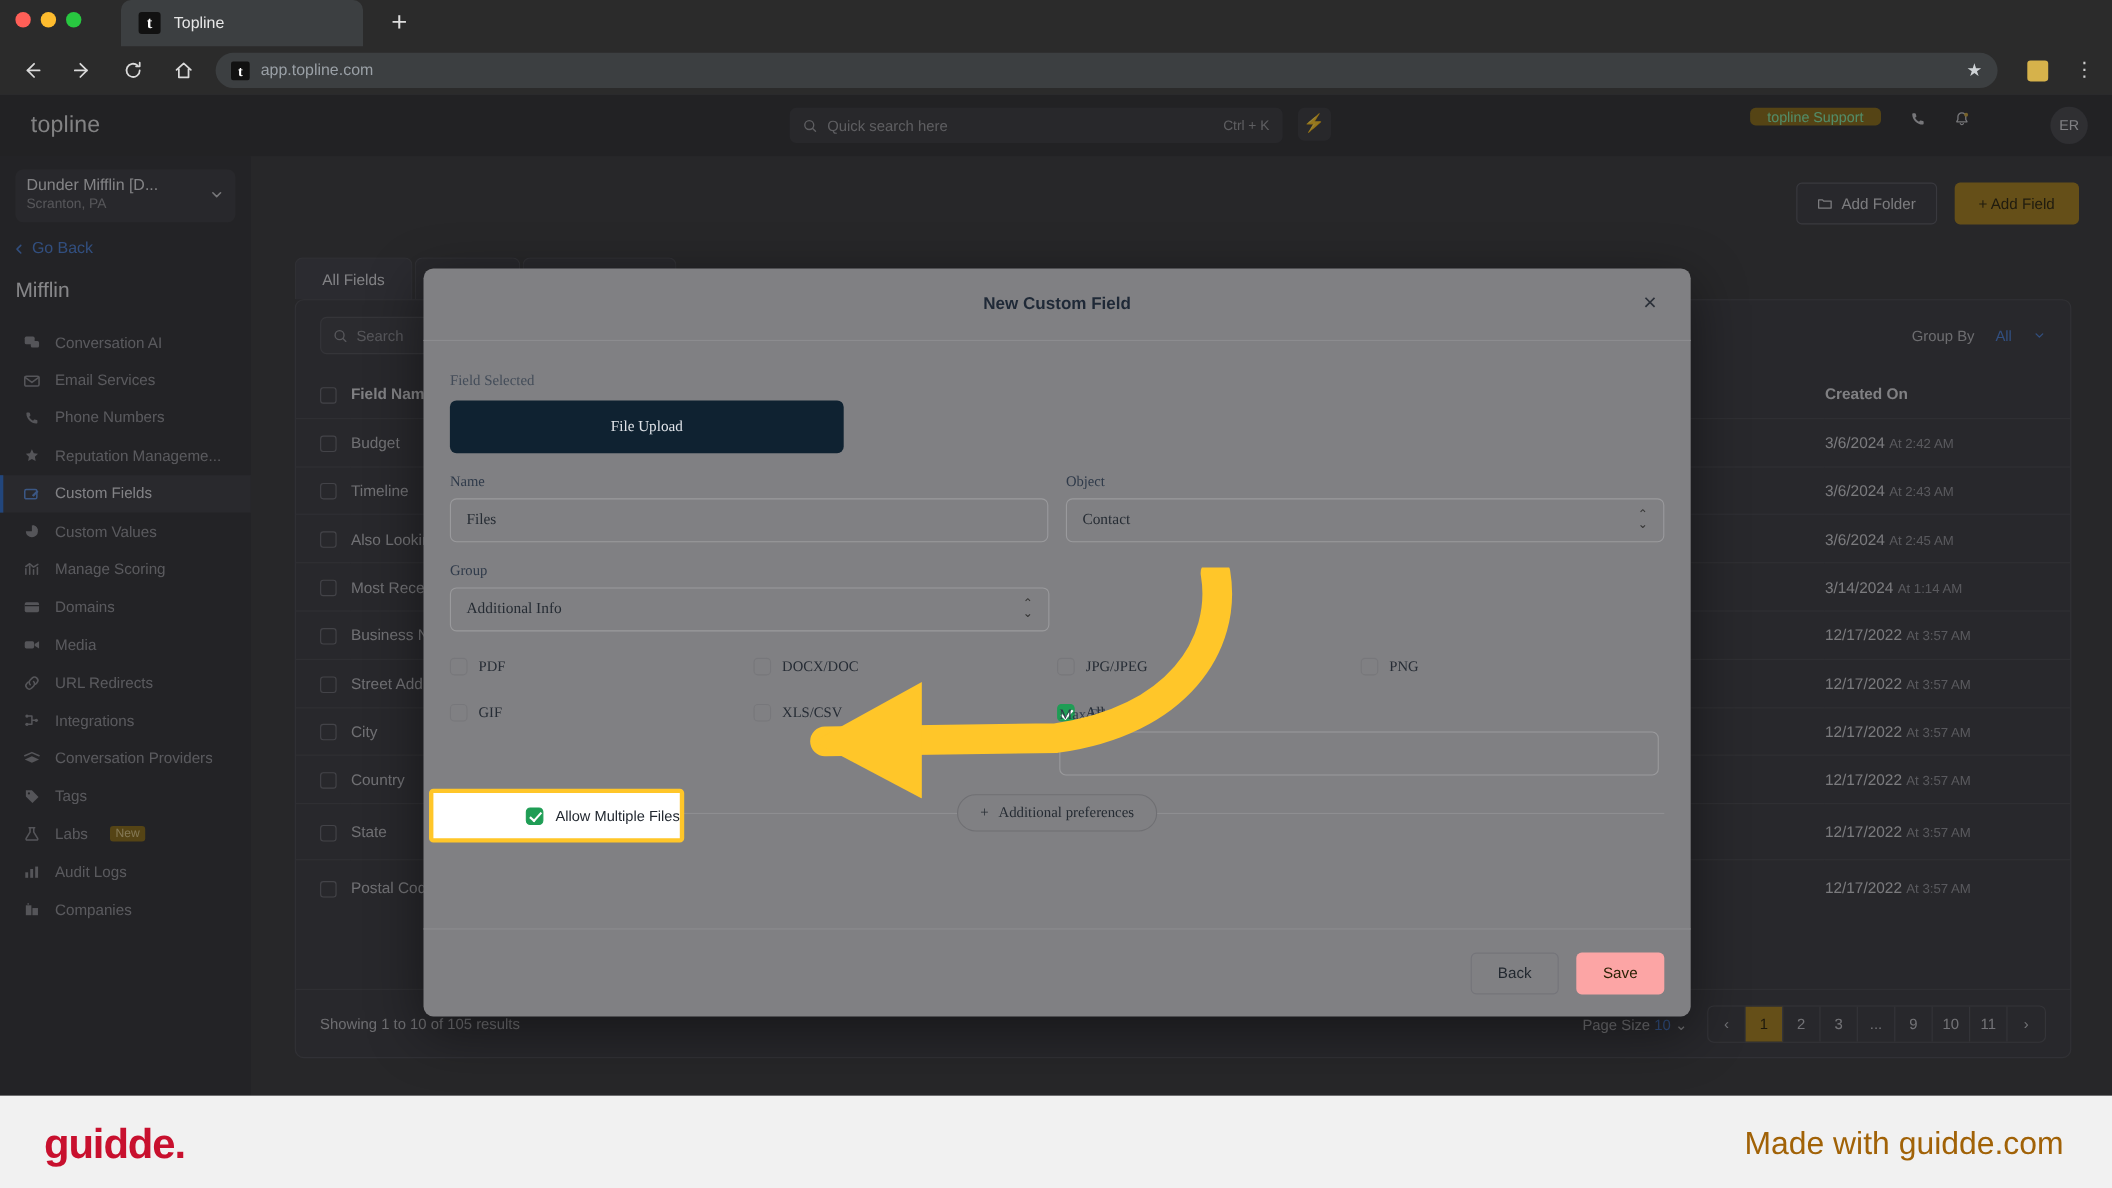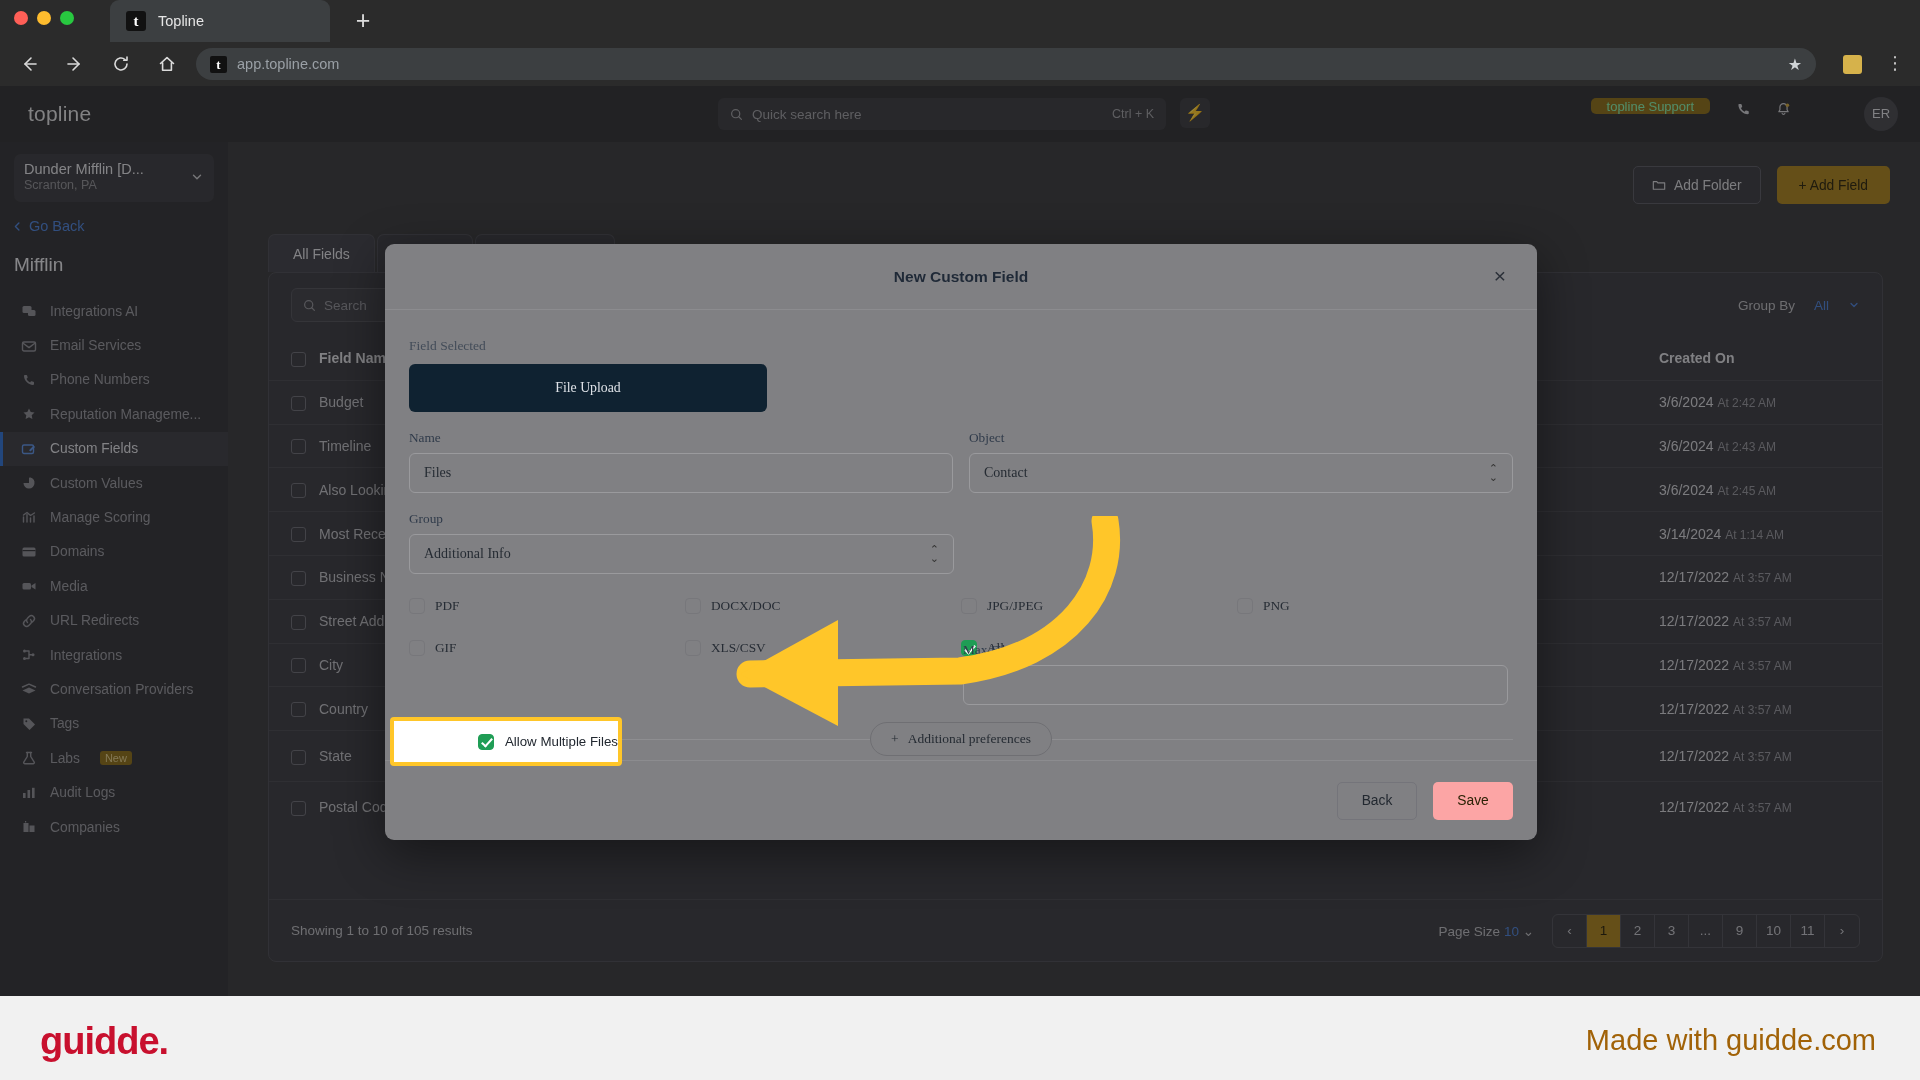--- a/index.html
+++ b/index.html
@@ -125,21 +125,21 @@
   .pager { display: flex; border: 1px solid #4f4f56; border-radius: 6px; overflow: hidden; }
   .pg { width: 34px; height: 32px; display: flex; align-items: center; justify-content: center;
       color: #c0c0c6; font-size: 13.5px; border-right: 1px solid #4f4f56; }
   .pg:last-child { border-right: none; }
   .pg.active { background: #a8801a; color: #241c05; }
 
   
   .dim { position: absolute; top: 0; left: 0; width: 1920px; height: 910px; background: rgba(20,20,22,.45); z-index: 20; }
 
   
-  .modal { position: absolute; left: 385px; top: 158px; width: 1152px; height: 596px;
+  .modal { position: absolute; left: 385px; top: 158px; width: 1152px; height: 680px;
       background: #808083; border-radius: 9px; z-index: 30; box-shadow: 0 14px 50px rgba(0,0,0,.45); }
   .modal-head { height: 66px; position: relative; border-bottom: 1px solid #8c8c8f; }
   .modal-title { position: absolute; left: 0; right: 0; top: 24px; text-align: center; color: #1f2937;
       font-size: 15.5px; font-weight: bold; }
   .modal-x { position: absolute; right: 24px; top: 20px; width: 26px; height: 26px; color: #2a2f38; font-size: 21px;
       text-align: center; line-height: 24px; }
   .modal-body { padding: 28px 24px 0 24px; position: relative; font-family: Liberation Serif, serif; }
   .lbl { color: #2f3a4a; font-size: 13.3px; margin-bottom: 7px; }
   .lbl-muted { color: #434c59; font-size: 13.5px; }
   .fileupload-btn { width: 358px; height: 48px; background: #0f2231; border-radius: 6px; color: #dfe3e8;
@@ -278,21 +278,21 @@
       </div>
       <div class="settings-h">Mifflin</div>
       <div class="nav" id="nav">
           <div class="nav-item">
             <span class="ni">
               <svg width="16" height="16" viewBox="0 0 16 16">
                 <rect x="1.5" y="3" width="9" height="7" rx="1.5" fill="#8b8b91"></rect>
                 <rect x="7" y="7" width="7.5" height="6" rx="1.5" fill="#8b8b91"></rect>
               </svg>
             </span>
-            <span class="nav-label">Integrations AI</span>
+            <span class="nav-label">Conversation AI</span>
           </div>
           <div class="nav-item">
             <span class="ni">
               <svg width="16" height="16" viewBox="0 0 16 16">
                 <rect x="1.5" y="4" width="13" height="9" rx="1.5" fill="none" stroke="#8b8b91" stroke-width="1.4" stroke-linejoin="round" stroke-linecap="round"></rect>
                 <path d="M1.8 5 L8 9.6 L14.2 5" fill="none" stroke="#8b8b91" stroke-width="1.4" stroke-linejoin="round" stroke-linecap="round"></path>
               </svg>
             </span>
             <span class="nav-label">Email Services</span>
           </div>

